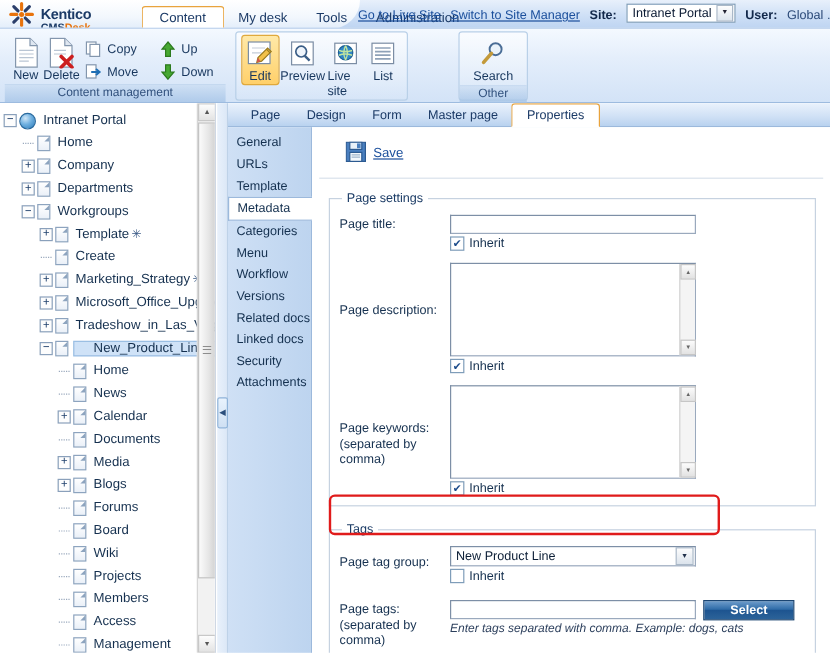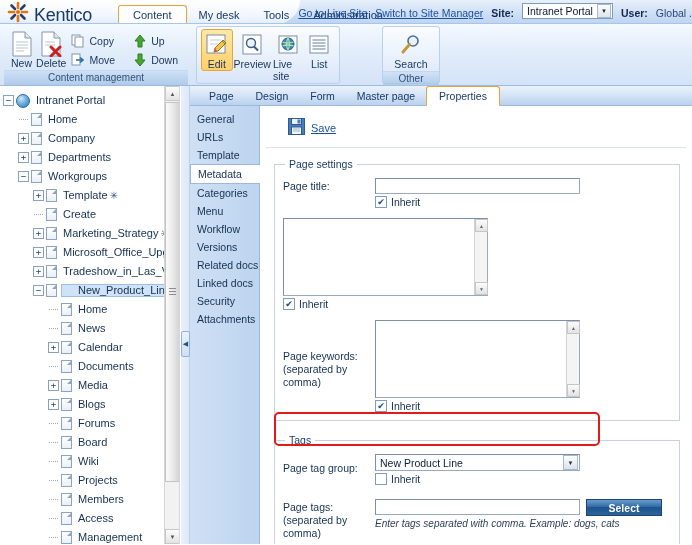--- a/index.html
+++ b/index.html
@@ -29,21 +29,21 @@
   }
   .logo-star {
     position: absolute; left: 7px; top: 1px;
     width: 22px; height: 22px;
   }
   .logo-text {
     position: absolute; left: 34px; top: 0px;
     line-height: 1;
   }
   .logo-kentico {
-    font-size: 18px; font-weight: normal; color: #1b3a66;
+    font-size: 12px; font-weight: bold; color: #1b3a66;
     letter-spacing: -0.3px; display: block; margin-top: 6px;
   }
   .logo-sub { display: block; font-size: 9px; font-weight: bold; margin-top: 1px; }
   .logo-cms { color: #1b3a66; }
   .logo-desk { color: #e8730c; }
 
   .main-tabs {
     position: absolute; left: 118px; top: 5px;
     display: flex; align-items: flex-end; gap: 0;
   }
@@ -778,20 +778,21 @@
             <div class="fctl">
               <div class="tinput"></div>
               <div class="chkline">
                 <span class="chk on"></span>
                 <span class="chktext">Inherit</span>
               </div>
             </div>
           </div>
 
           <div class="frow" style="margin-top:10px;">
+            <div class="flabel" style="padding-top:34px;">Page description:</div>
             <div class="fctl">
               <div class="tarea">
                 <div class="tarea-sb">
                   <div class="a up">▲</div>
                   <div class="a dn">▼</div>
                 </div>
               </div>
               <div class="chkline">
                 <span class="chk on"></span>
                 <span class="chktext">Inherit</span>

